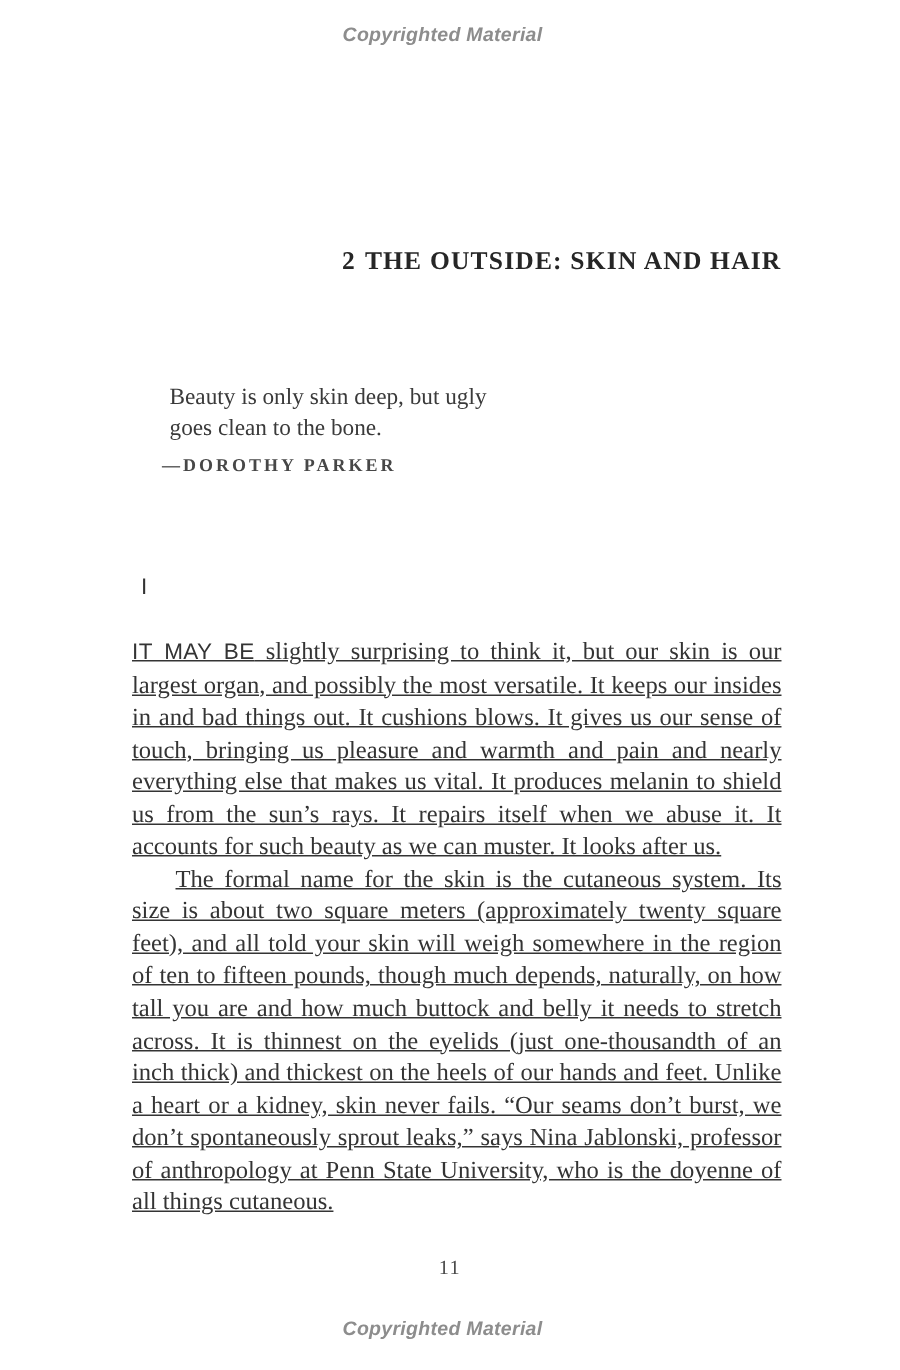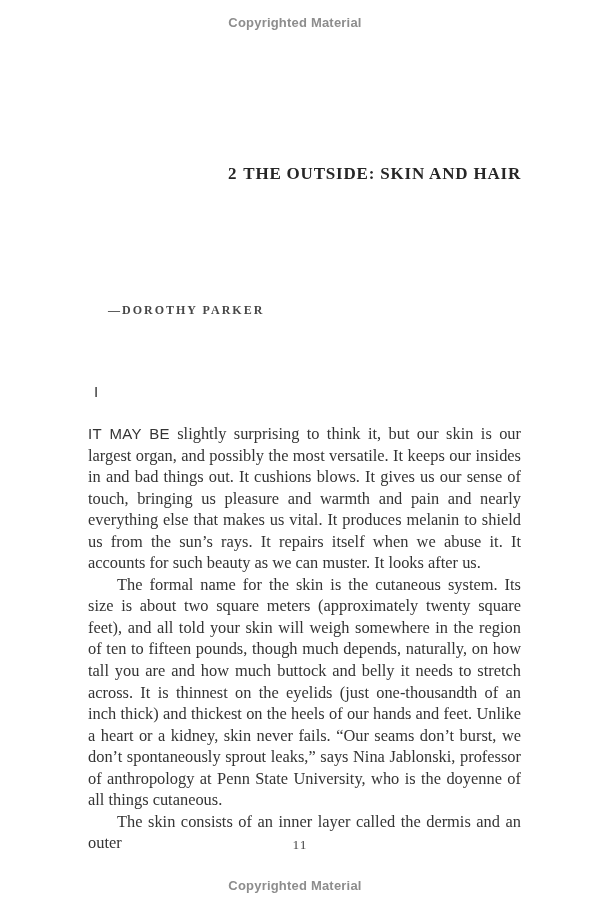--- a/index.html
+++ b/index.html
@@ -18,20 +18,21 @@
   .copyright-notice {
     position: absolute;
     left: 0;
     right: 10px;
     text-align: center;
     font-family: "Liberation Sans", sans-serif;
     font-weight: 700;
     font-size: 13px;
     color: #8d8d8d;
     letter-spacing: 0.2px;
+    font-style: italic;
   }
   .copyright-top { top: 15px; }
   .copyright-bottom { top: 878px; }
 
   .chapter-heading {
     position: absolute;
     left: 88px;
     right: 79px;
     top: 164px;
     text-align: right;
@@ -76,20 +77,21 @@
     top: 423px;
     width: 433px;
     font-size: 16.4px;
     line-height: 21.55px;
     text-align: justify;
     color: #343434;
   }
   .body-text p {
     margin: 0;
     padding: 0;
+    text-decoration: underline;
   }
   .body-text p.indented {
     text-indent: 29px;
   }
   .lead-in {
     font-family: "Liberation Sans", sans-serif;
     font-size: 15px;
     letter-spacing: 0.3px;
   }
 
@@ -108,28 +110,31 @@
 <body>
 
 <div class="page">
 
   <div class="copyright-notice copyright-top">Copyrighted Material</div>
 
   <div class="chapter-heading">
     <span class="chapter-number">2</span><span>THE OUTSIDE: SKIN AND HAIR</span>
   </div>
 
+  <div class="epigraph">
+    <div>Beauty is only skin deep, but ugly</div>
+    <div>goes clean to the bone.</div>
+  </div>
 
   <div class="epigraph-attribution">—DOROTHY PARKER</div>
 
   <div class="section-marker">I</div>
 
   <div class="body-text">
     <p><span class="lead-in">IT MAY BE</span><span> slightly surprising to think it, but our skin is our largest organ, and possibly the most versatile. It keeps our insides in and bad things out. It cushions blows. It gives us our sense of touch, bringing us pleasure and warmth and pain and nearly everything else that makes us vital. It produces melanin to shield us from the sun’s rays. It repairs itself when we abuse it. It accounts for such beauty as we can muster. It looks after us.</span></p>
     <p class="indented">The formal name for the skin is the cutaneous system. Its size is about two square meters (approximately twenty square feet), and all told your skin will weigh somewhere in the region of ten to fifteen pounds, though much depends, naturally, on how tall you are and how much buttock and belly it needs to stretch across. It is thinnest on the eyelids (just one-thousandth of an inch thick) and thickest on the heels of our hands and feet. Unlike a heart or a kidney, skin never fails. “Our seams don’t burst, we don’t spontaneously sprout leaks,” says Nina Jablonski, professor of anthropology at Penn State University, who is the doyenne of all things cutaneous.</p>
-    <p class="indented">The skin consists of an inner layer called the dermis and an outer</p>
   </div>
 
   <div class="page-number">11</div>
 
   <div class="copyright-notice copyright-bottom">Copyrighted Material</div>
 
 </div>
 
 </body></html>

